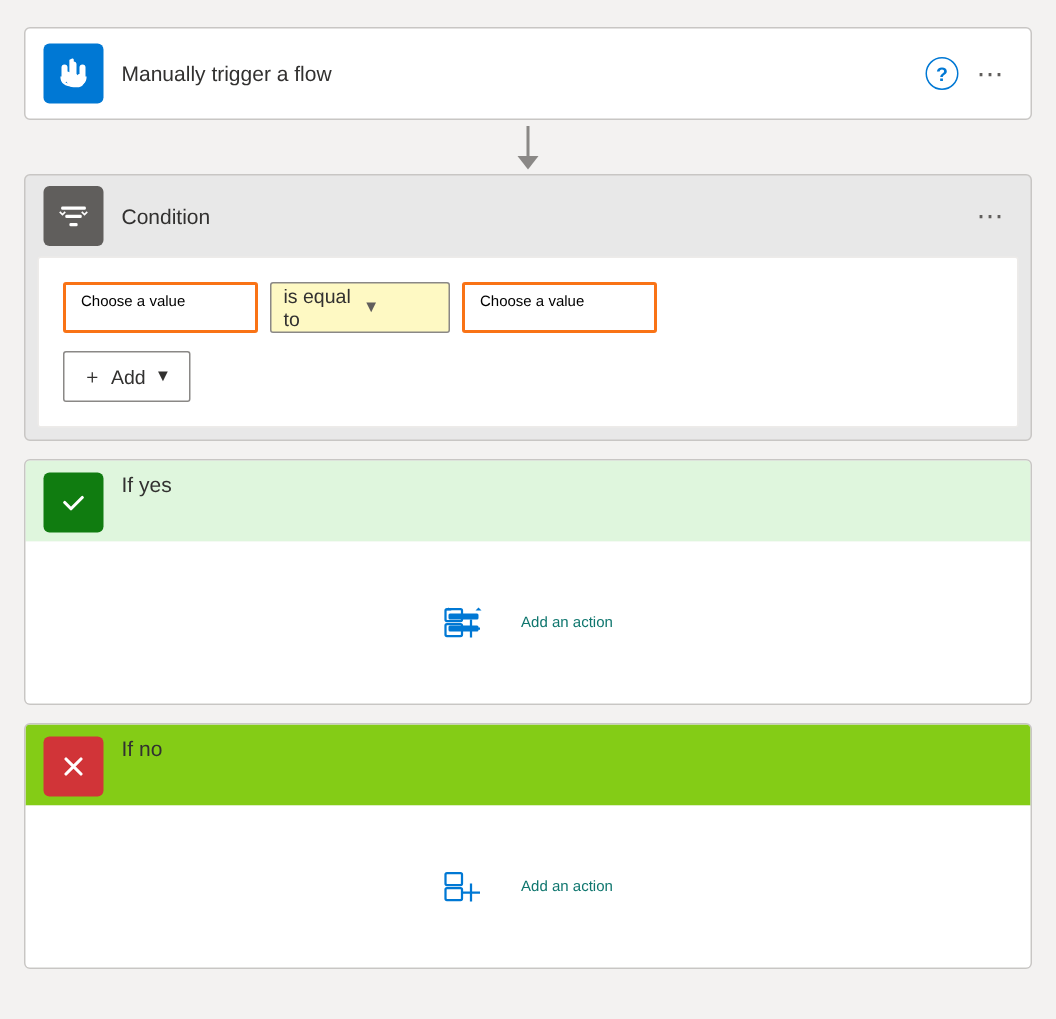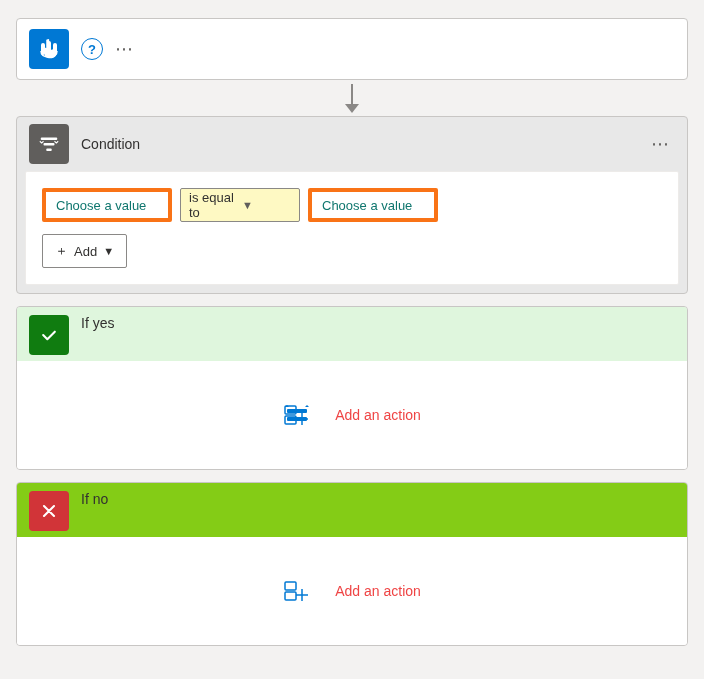--- a/index.html
+++ b/index.html
@@ -107,25 +107,25 @@
       border: 1px solid #edebe9;
       border-radius: 2px;
     }
     .condition-row {
       display: flex;
       align-items: center;
       gap: 8px;
       margin-bottom: 12px;
     }
     .value-input {
-      border: 4px solid #f97316;
+      border: 2px solid #f97316;
       border-radius: 2px;
       padding: 6px 10px;
-      font-size: 13px;
-      color: #0f766e;
+      font-size: 10px;
+      color: #000000;
       background: #fff;
       height: 34px;
       min-width: 130px;
       cursor: pointer;
     }
     .operator-select {
       border: 1px solid #8a8886;
       border-radius: 2px;
       padding: 6px 8px;
       font-size: 13px;
@@ -198,22 +198,22 @@
       justify-content: center;
       min-height: 100px;
     }
     .add-action-btn {
       display: flex;
       align-items: center;
       gap: 24px;
       background: none;
       border: none;
       cursor: pointer;
-      color: #ef4444;
-      font-size: 14px;
+      color: #0f766e;
+      font-size: 10px;
       font-weight: 400;
     }
     .add-action-icon {
       width: 28px;
       height: 28px;
       display: flex;
       align-items: center;
       justify-content: center;
     }
 
@@ -258,20 +258,21 @@
       <rect x="4" y="6" width="4" height="12" rx="2" fill="white"></rect>
       <rect x="10" y="4" width="4" height="14" rx="2" fill="white"></rect>
       <rect x="16" y="6" width="4" height="12" rx="2" fill="white"></rect>
       <path d="M4 14 Q4 20 12 20 Q20 20 20 14" stroke="white" stroke-width="1.5" fill="none"></path>
 
     </svg>
     <svg width="22" height="22" viewBox="0 0 24 24" fill="white" style="position:absolute">
       <path d="M9 2C9 2 9 8 9 11C8.4 10.6 7.5 10.4 6.7 10.7C5.5 11.1 5 12.3 5.4 13.5L7.5 19C8.2 21 10.1 22 12 22H15C17.8 22 20 19.8 20 17V11C20 10.4 19.6 10 19 10C18.4 10 18 10.4 18 11V13C17.7 12.6 17.2 12.3 16.5 12.3C15.8 12.3 15.2 12.7 15 13.2C14.7 12.7 14.1 12.3 13.5 12.3C13 12.3 12.5 12.5 12.2 12.9V2C12.2 1.4 11.8 1 11.2 1C10.6 1 9 2 9 2Z"></path>
     </svg>
   </div>
+  <span class="card-title">Manually trigger a flow</span>
   <div class="card-actions">
     <div class="q-icon">?</div>
     <button class="dots-btn">
       <span>⋯</span>
     </button>
   </div>
 </div>
 
 <div class="arrow-connector">
   <div class="arrow-line"></div>

